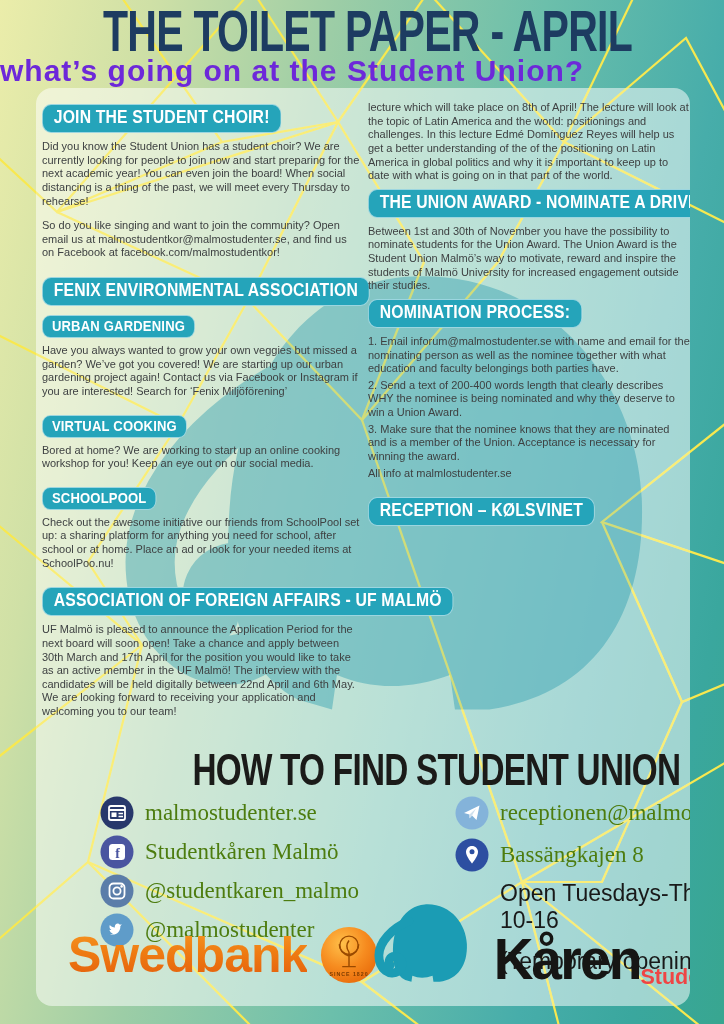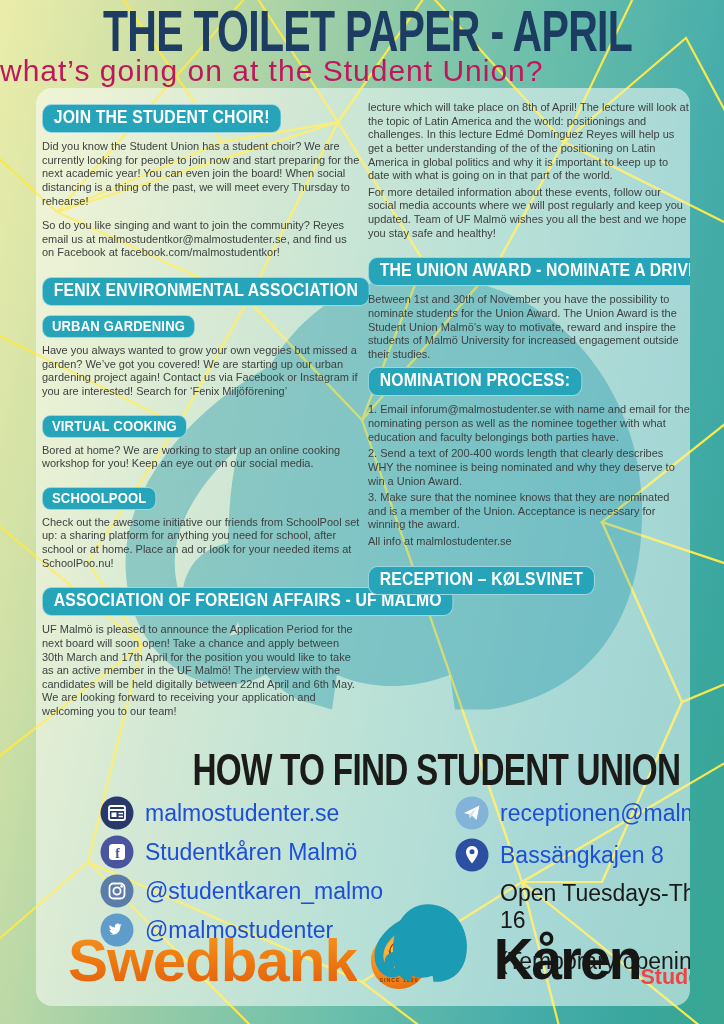--- a/index.html
+++ b/index.html
@@ -11,21 +11,21 @@
   .mesh{position:absolute;left:0;top:0;pointer-events:none;}
   .mesh-under{z-index:1;}
   
   .header{position:absolute;left:0;top:2px;width:100%;text-align:left;z-index:3;}
   .title{
     display:inline-block;font-weight:800;font-size:57px;line-height:1.02;
     color:#1d3c61;letter-spacing:-1px;transform:scaleX(.72);transform-origin:center;
     white-space:nowrap;
   }
   .subtitle{
-    margin-top:-6px;font-size:30px;color:#be185d;letter-spacing:1px;
+    margin-top:-6px;font-size:30px;color:#6d28d9;letter-spacing:1px;font-weight:bold;
   }
   
   .panel{
     position:absolute;left:36px;top:88px;width:654px;height:918px;z-index:2;
     background:rgba(255,255,255,.52);border-radius:16px;overflow:hidden;
   }
   .watermark{position:absolute;left:60px;top:130px;width:590px;height:560px;color:#2a9cae;opacity:.42;z-index:0;}
   .mesh-in{left:-36px;top:-88px;opacity:.55;z-index:1;}
   .col{position:absolute;top:10px;z-index:2;}
   .col-left{left:6px;width:318px;}
@@ -45,29 +45,29 @@
     text-align:center;transform:translateX(46px);
   }
   .footer-heading span{
     display:inline-block;font-weight:800;font-size:45px;color:#1b1b19;
     letter-spacing:-1px;transform:scaleX(.74);transform-origin:center;white-space:nowrap;
   }
   .contacts{position:absolute;top:52px;left:0;width:100%;}
   .contacts-left{position:absolute;left:64px;top:0;display:flex;flex-direction:column;gap:5px;}
   .contacts-right{position:absolute;left:419px;top:0;}
   .contact-row{display:flex;align-items:center;gap:11px;height:34px;}
-  .contact-row .label{font-size:23px;color:#1d4ed8;}
+  .contact-row .label{font-size:23px;color:#4d7c0f;font-family:Liberation Serif, serif;}
   .icon{width:34px;height:34px;flex:0 0 34px;}
   .indent-line{margin-left:45px;font-size:23px;color:#191919;}
   .row-gap{margin-top:8px;}
   .note-gap{margin-top:14px;}
   
   .swedbank{position:absolute;left:32px;top:838px;display:flex;align-items:center;gap:13px;z-index:2;}
   .swedbank-text{
-    font-weight:bold;font-size:60px;letter-spacing:-1px;
+    font-weight:bold;font-size:50px;letter-spacing:-1px;
     background:linear-gradient(180deg,#f79a24 0%,#ef7c12 45%,#e25a0c 100%);
     -webkit-background-clip:text;background-clip:text;color:transparent;
   }
   .karen{position:absolute;left:330px;top:812px;display:flex;align-items:flex-end;gap:8px;z-index:2;}
   .karen-text{display:flex;flex-direction:row;align-items:flex-end;line-height:1;text-align:center;}
   .karen-name{font-weight:800;font-size:58px;color:#161614;letter-spacing:-2px;transform:scaleX(.95);transform-origin:right bottom;}
   .karen-sub{font-size:21.5px;color:#ef4444;margin-top:2px;}
   .karen-sub .bold{font-weight:bold;}
   .karen-sub .light{font-weight:normal;}
   .eleph-logo{width:112px;height:88px;color:#1b9cb4;}
@@ -125,40 +125,39 @@
   <svg class="watermark" viewBox="0 0 120 100" preserveAspectRatio="xMidYMid meet">
       <use href="#eleph"></use>
     </svg>
   <svg class="mesh mesh-in" width="724" height="1024">
     <use href="#meshlines"></use>
   </svg>
 
   <div class="col col-left">
     <span class="badge">JOIN THE STUDENT CHOIR!</span>
     <p class="para-gap">Did you know the Student Union has a student choir? We are currently looking for people to join now and start preparing for the next academic year! You can even join the board! When social distancing is a thing of the past, we will meet every Thursday to rehearse!</p>
-    <p class="para-gap">So do you like singing and want to join the community? Reyes email us at malmostudentkor@malmostudenter.se, and find us on Facebook at facebook.com/malmostudentkor!</p>
+    <p class="para-gap">So do you like singing and want to join the community? Open email us at malmostudentkor@malmostudenter.se, and find us on Facebook at facebook.com/malmostudentkor!</p>
 
     <span class="badge">FENIX ENVIRONMENTAL ASSOCIATION</span><br>
     <span class="badge small">URBAN GARDENING</span>
     <p class="para-gap">Have you always wanted to grow your own veggies but missed a garden? We’ve got you covered! We are starting up our urban gardening project again! Contact us via Facebook or Instagram if you are interested! Search for ‘Fenix Miljöförening’</p>
 
     <span class="badge small">VIRTUAL COOKING</span>
     <p class="para-gap">Bored at home? We are working to start up an online cooking workshop for you! Keep an eye out on our social media.</p>
 
     <span class="badge small">SCHOOLPOOL</span>
     <p class="para-gap">Check out the awesome initiative our friends from SchoolPool set up: a sharing platform for anything you need for school, after school or at home. Place an ad or look for your needed items at SchoolPoo.nu!</p>
 
     <span class="badge">ASSOCIATION OF FOREIGN AFFAIRS - UF MALMÖ</span>
     <p class="para-gap">UF Malmö is pleased to announce the Application Period for the next board will soon open! Take a chance and apply between 30th March and 17th April for the position you would like to take as an active member in the UF Malmö! The interview with the candidates will be held digitally between 22nd April and 6th May. We are looking forward to receiving your application and welcoming you to our team!</p>
     
   </div>
 
   <div class="col col-right">
     <p>lecture which will take place on 8th of April! The lecture will look at the topic of Latin America and the world: positionings and challenges. In this lecture Edmé Domínguez Reyes will help us get a better understanding of the of the positioning on Latin America in global politics and why it is important to keep up to date with what is going on in that part of the world.</p>
-    <p class="para-gap">For more detailed information about these events, follow our social media accounts where we will post regularly and keep you updated. Team of UF Malmö wishes you all the best and we hope you stay safe and healthy!</p>
 
     <span class="badge">THE UNION AWARD - NOMINATE A DRIVEN STUDENT</span>
     <p>Between 1st and 30th of November you have the possibility to nominate students for the Union Award. The Union Award is the Student Union Malmö’s way to motivate, reward and inspire the students of Malmö University for increased engagement outside their studies.</p>
 
     <span class="badge">NOMINATION PROCESS:</span>
     <p>1. Email inforum@malmostudenter.se with name and email for the nominating person as well as the nominee together with what education and faculty belongings both parties have.</p>
     <p>2. Send a text of 200-400 words length that clearly describes WHY the nominee is being nominated and why they deserve to win a Union Award.</p>
     <p>3. Make sure that the nominee knows that they are nominated and is a member of the Union. Acceptance is necessary for winning the award.</p>
     <p class="para-gap">All info at malmlostudenter.se</p>
 

